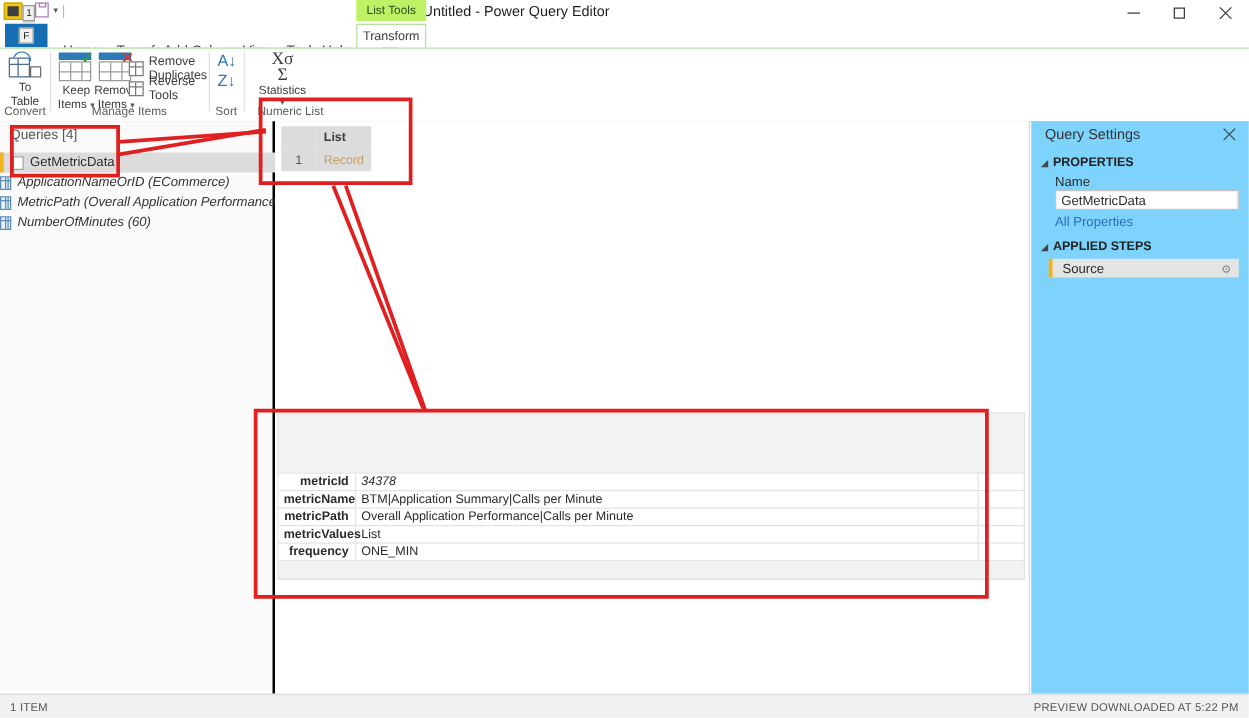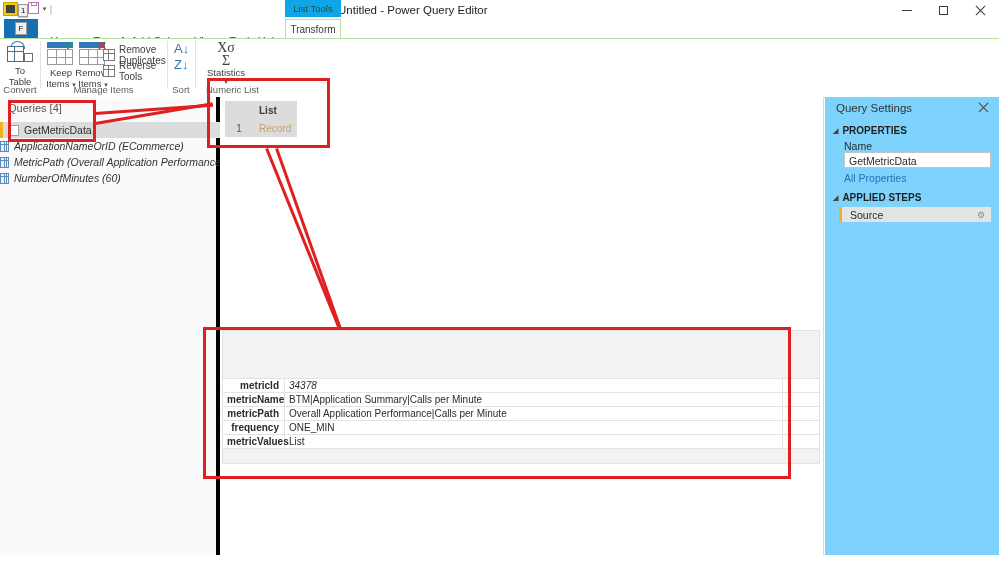--- a/index.html
+++ b/index.html
@@ -45,21 +45,21 @@
 
   
   .tabstrip{position:absolute;left:0;top:19px;width:999px;height:19px;}
   .file-tab{position:absolute;left:4px;top:0;width:34px;height:19px;background:#176fb3;
             color:#fff;display:flex;align-items:center;justify-content:center;}
   .file-tab .ktw{background:#f0f0f0;border:1px solid #9a9a9a;color:#1a1a1a;
             font-size:8px;line-height:9px;padding:1px 3px;}
   .tab{position:absolute;top:12px;height:19px;font-size:11px;color:#3c3c3c;
        display:flex;align-items:center;justify-content:center;}
   .ctx-group{position:absolute;left:285px;top:-19px;width:56px;height:17px;
-       background:#0ea5e9;color:#2d4f22;font-size:9.5px;
+       background:#bef264;color:#2d4f22;font-size:9.5px;
        display:flex;align-items:center;justify-content:center;}
   .ctx-tab{position:absolute;left:285px;top:0;width:56px;height:20px;background:#fff;
        border-left:1px solid #b4e3a0;border-right:1px solid #b4e3a0;
        border-top:1px solid #b4e3a0;box-sizing:border-box;
        display:flex;align-items:center;justify-content:center;font-size:10px;color:#3c3c3c;}
   .tab-kt{position:absolute;top:19px;}
 
   
   .ribbon{position:absolute;left:0;top:38px;width:999px;height:59px;background:#fff;
           border-bottom:1px solid #d4d4d4;}
@@ -96,21 +96,21 @@
          border:1px solid #7a7a7a;box-sizing:border-box;background:#fff;}
   .ic-sm .t:before{content:"";position:absolute;left:0;top:3px;width:100%;height:1px;background:#7a7a7a;}
   .ic-sm .t:after{content:"";position:absolute;left:4px;top:0;width:1px;height:100%;background:#7a7a7a;}
   .ic-sort{font-size:13px;color:#2f79b5;line-height:13px;}
   .ic-stats{text-align:center;font-size:14px;color:#3c3c3c;line-height:13px;
             font-family:"Liberation Serif",serif;}
   .caret{font-size:7px;color:#555;}
 
   
   .qpane{position:absolute;left:0;top:97px;width:220px;height:458px;
-         background:#fafafa;border-right:4px solid #000000;box-sizing:border-box;}
+         background:#fafafa;border-right:2px solid #000000;box-sizing:border-box;}
   .qpane-hdr{position:absolute;left:8px;top:5px;font-size:11px;color:#555;}
   .qitem{position:absolute;left:0;width:220px;height:16px;display:flex;
          align-items:center;gap:5px;padding-left:0;box-sizing:border-box;font-size:10.5px;}
   .qitem.sel{background:#dcdcdc;border-left:3px solid #f2b21c;padding-left:7px;}
   .qi-icon{width:9px;height:11px;border:1px solid #9aa4ad;background:#fff;
            box-sizing:border-box;flex:none;position:relative;}
   .qi-icon.tbl{border-color:#5b8db8;background:#eaf2f9;}
   .qi-icon.tbl:before{content:"";position:absolute;left:0;top:2px;width:100%;height:1px;background:#5b8db8;}
   .qi-icon.tbl:after{content:"";position:absolute;left:3px;top:0;width:1px;height:100%;
            background:#5b8db8;box-shadow:2px 0 0 #5b8db8;}
@@ -386,27 +386,27 @@
         <td class="fname">metricName</td>
         <td class="fval">BTM|Application Summary|Calls per Minute</td>
         <td class="pad"></td>
       </tr>
       <tr>
         <td class="fname">metricPath</td>
         <td class="fval">Overall Application Performance|Calls per Minute</td>
         <td class="pad"></td>
       </tr>
       <tr>
-        <td class="fname">frequency</td>
-        <td class="fval">ONE_MIN</td>
+        <td class="fname">metricValues</td>
+        <td class="fval">List</td>
         <td class="pad"></td>
       </tr>
       <tr>
-        <td class="fname">metricValues</td>
-        <td class="fval">List</td>
+        <td class="fname">frequency</td>
+        <td class="fval">ONE_MIN</td>
         <td class="pad"></td>
       </tr>
     </tbody>
       </table>
     <div class="recfoot"></div>
   </div>
 
   <div class="spane">
     <div class="spane-title">Query Settings</div>
     <div class="spane-close"></div>
@@ -422,20 +422,24 @@
     <div class="sect" style="top:95px;">
       <span class="tri">◢</span>
       <span>APPLIED STEPS</span>
     </div>
     <div class="stepitem" style="top:110px;">
       <span>Source</span>
       <span class="gear">⚙</span>
     </div>
   </div>
 
+  <div class="statusbar">
+    <div class="st-left">1 ITEM</div>
+    <div class="st-right">PREVIEW DOWNLOADED AT 5:22 PM</div>
+  </div>
 
   <div class="anno" style="left:8px;top:100px;width:88px;height:42px;"></div>
   <div class="anno" style="left:207px;top:78px;width:123px;height:70px;"></div>
   <div class="anno" style="left:203px;top:327px;width:588px;height:152px;"></div>
 
   <div class="annoline" style="left:95px;top:122px;width:119px;height:3px;transform:rotate(-9.5deg);"></div>
   <div class="annoline" style="left:95px;top:112px;width:118px;height:3px;transform:rotate(-4deg);"></div>
   <div class="annoline" style="left:268px;top:148px;width:192px;height:3px;transform:rotate(68deg);"></div>
   <div class="annoline" style="left:278px;top:148px;width:190px;height:3px;transform:rotate(70.5deg);"></div>
 </div>

